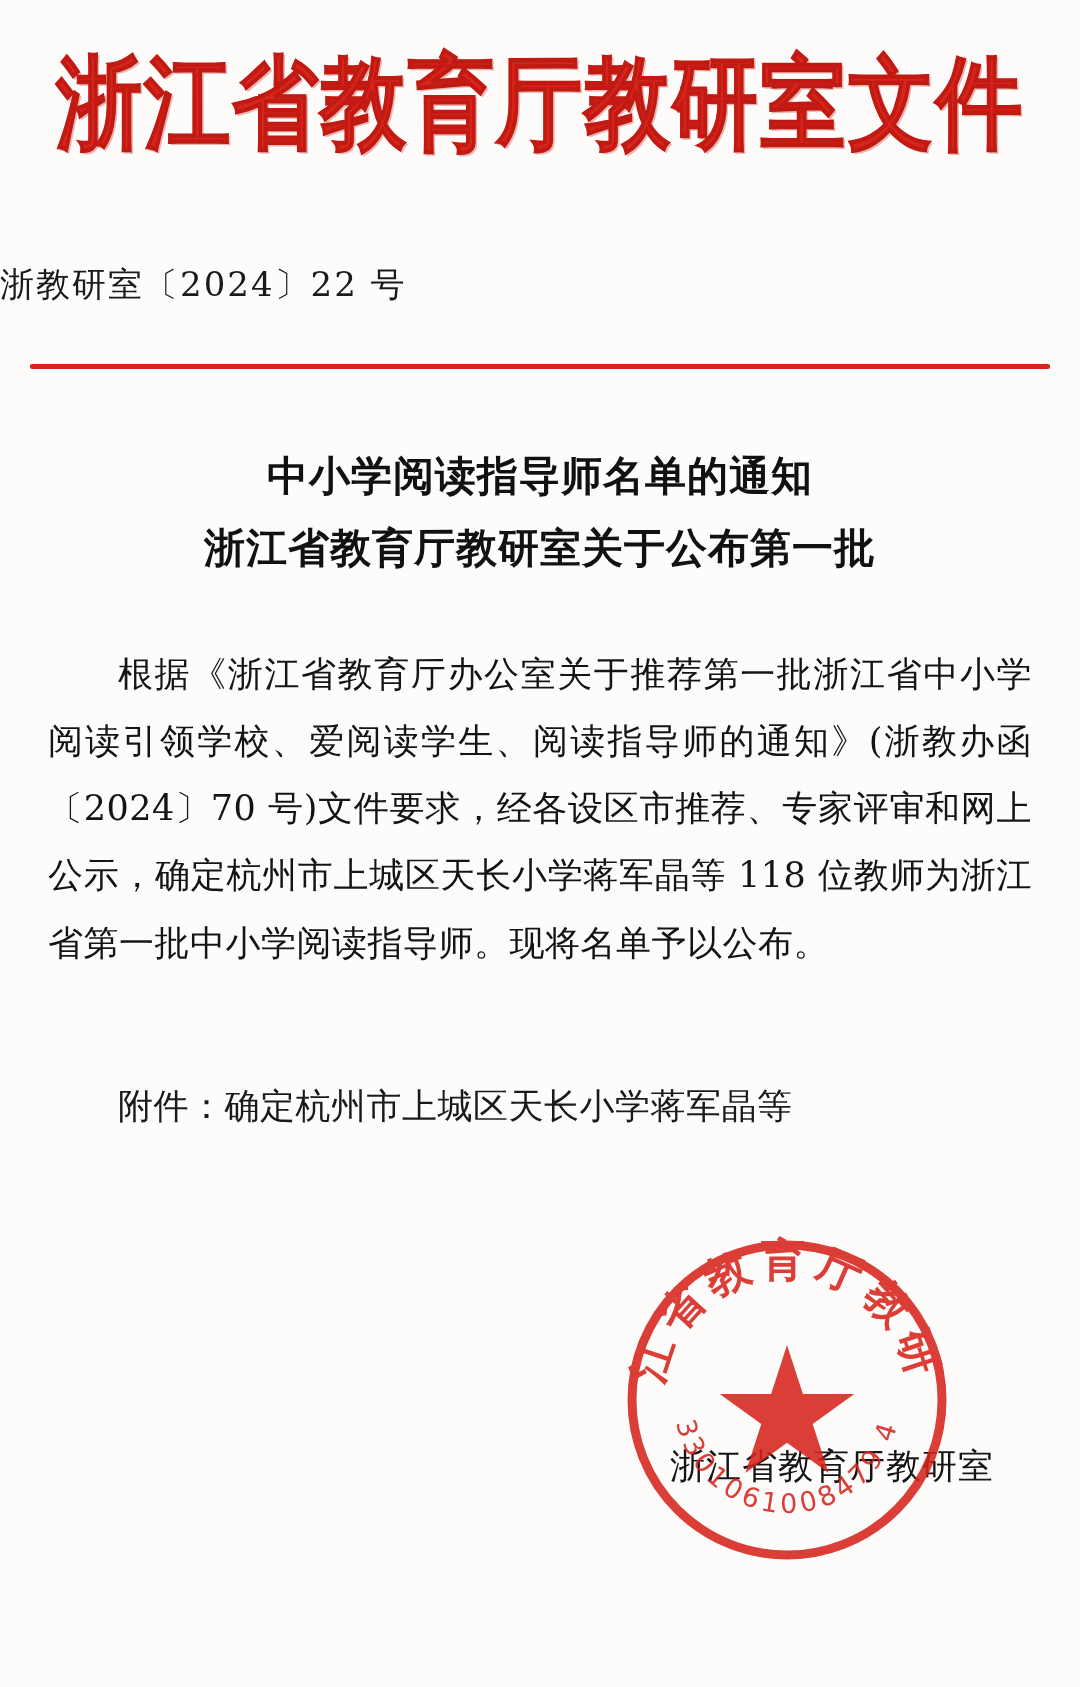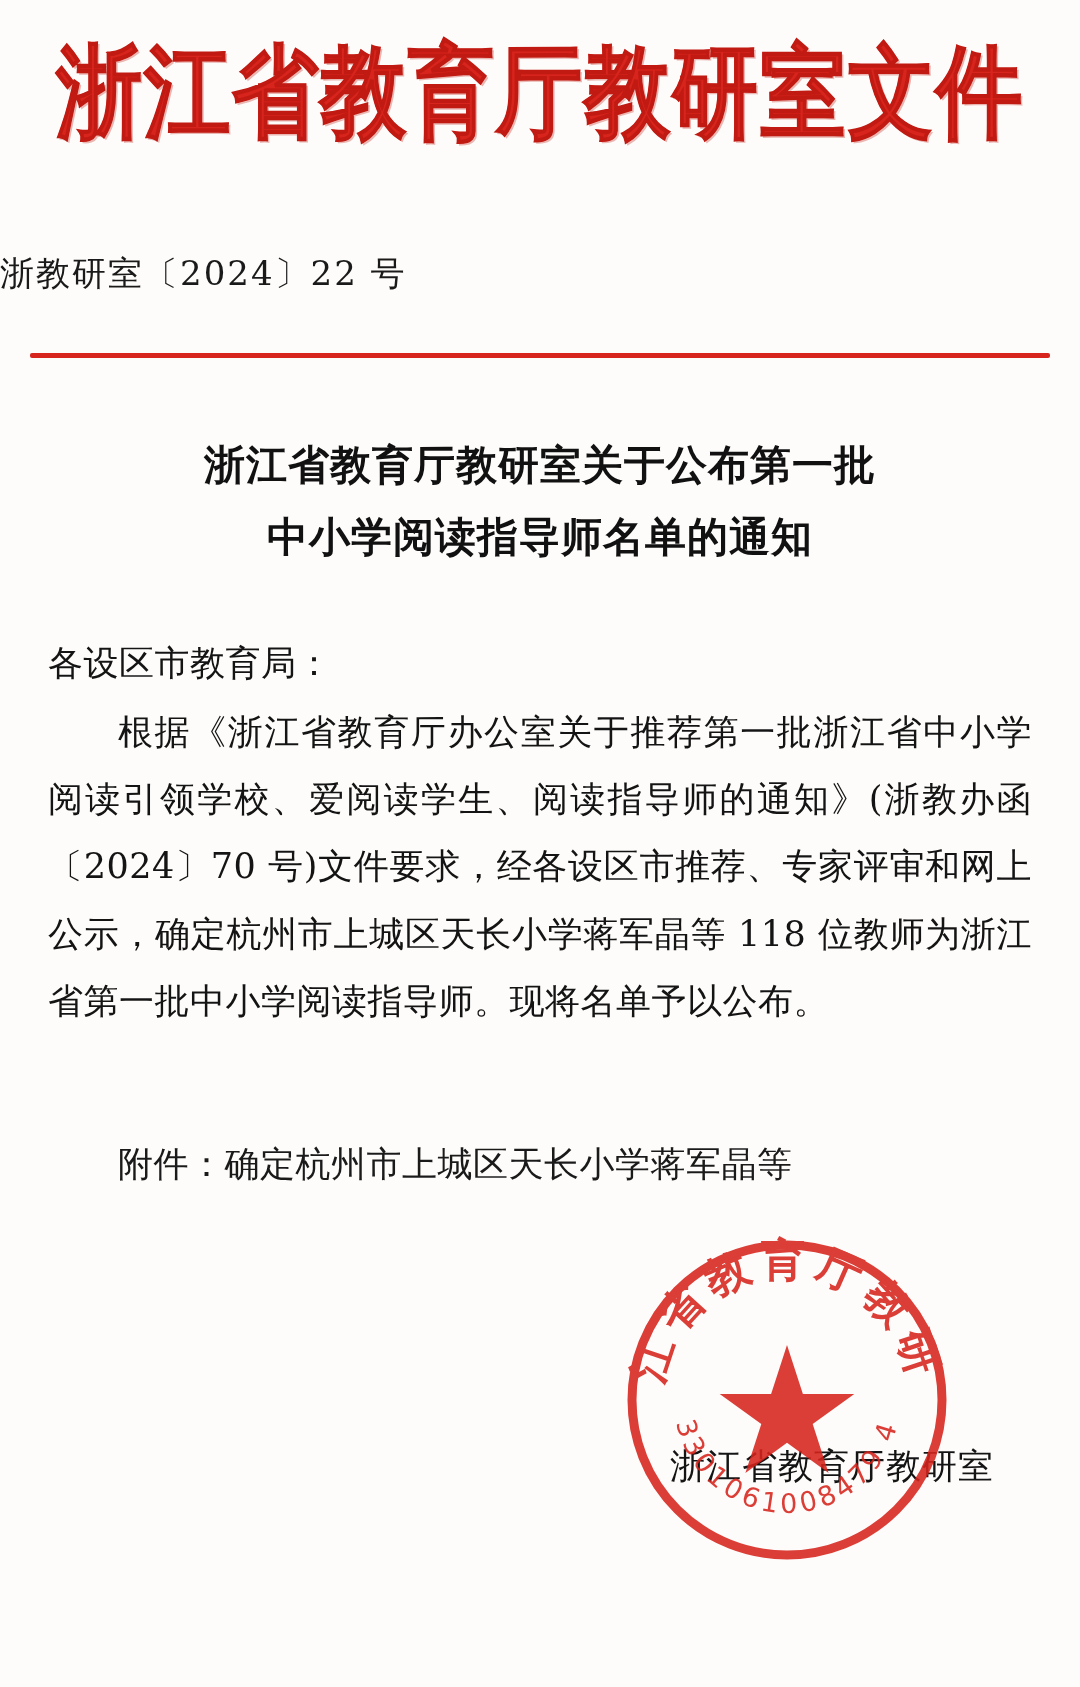--- a/index.html
+++ b/index.html
@@ -20,21 +20,21 @@
     position: absolute;
     inset: 0;
     background: #fdfcfa;
     padding: 0;
   }
 
   
   .masthead {
     width: 100%;
     text-align: center;
-    padding-top: 35px;
+    padding-top: 46px;
   }
   .masthead-title {
     font-family: "DejaVu Serif", "Liberation Serif", serif;
     font-weight: 700;
     font-size: 86px;
     line-height: 1.12;
     letter-spacing: 2px;
     color: #d7241c;
     -webkit-text-stroke: 1px #c11a12;
     text-shadow: 2px 2px 0 rgba(190, 20, 12, 0.30);
@@ -139,26 +139,25 @@
     <div class="masthead-title">浙江省教育厅教研室文件</div>
   </div>
 
   <div class="doc-number-row">
     <span class="doc-number">浙教研室〔2024〕22 号</span>
   </div>
 
   <div class="red-rule"></div>
 
   <div class="doc-title">
+    <span class="line">中小学阅读指导师名单的通知</span>
     <span class="line">浙江省教育厅教研室关于公布第一批</span>
-    <span class="line">中小学阅读指导师名单的通知</span>
   </div>
 
   <div class="body-block">
-    <div class="salutation">各设区市教育局：</div>
     <div class="para">根据《浙江省教育厅办公室关于推荐第一批浙江省中小学阅读引领学校、爱阅读学生、阅读指导师的通知》(浙教办函〔2024〕70 号)文件要求，经各设区市推荐、专家评审和网上公示，确定杭州市上城区天长小学蒋军晶等 118 位教师为浙江省第一批中小学阅读指导师。现将名单予以公布。</div>
   </div>
 
   <div class="attachment">附件：确定杭州市上城区天长小学蒋军晶等</div>
 
   <div class="sign-block">
     <div class="sign-org">浙江省教育厅教研室</div>
   </div>
 
   <div class="seal">

